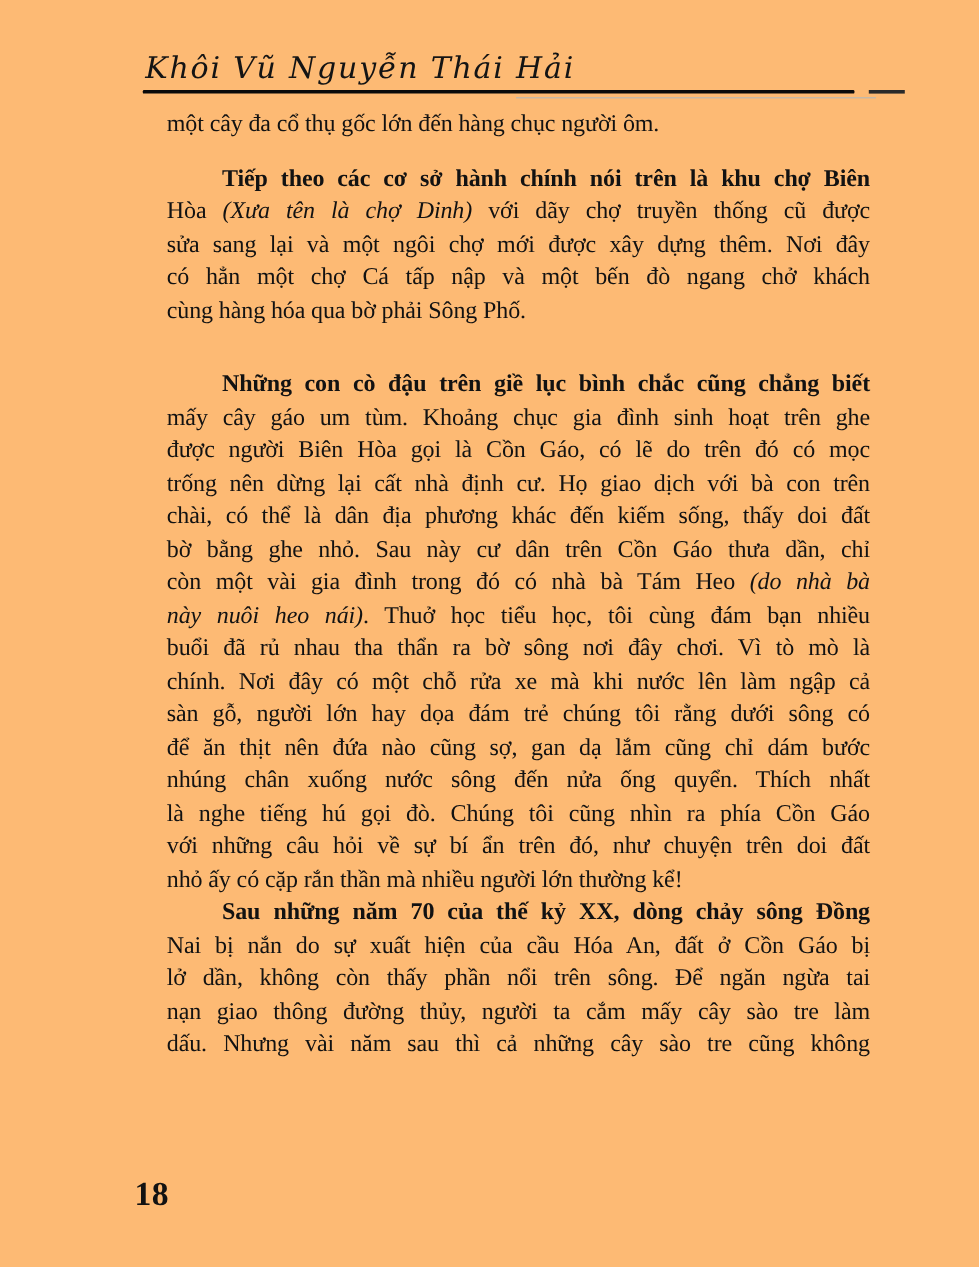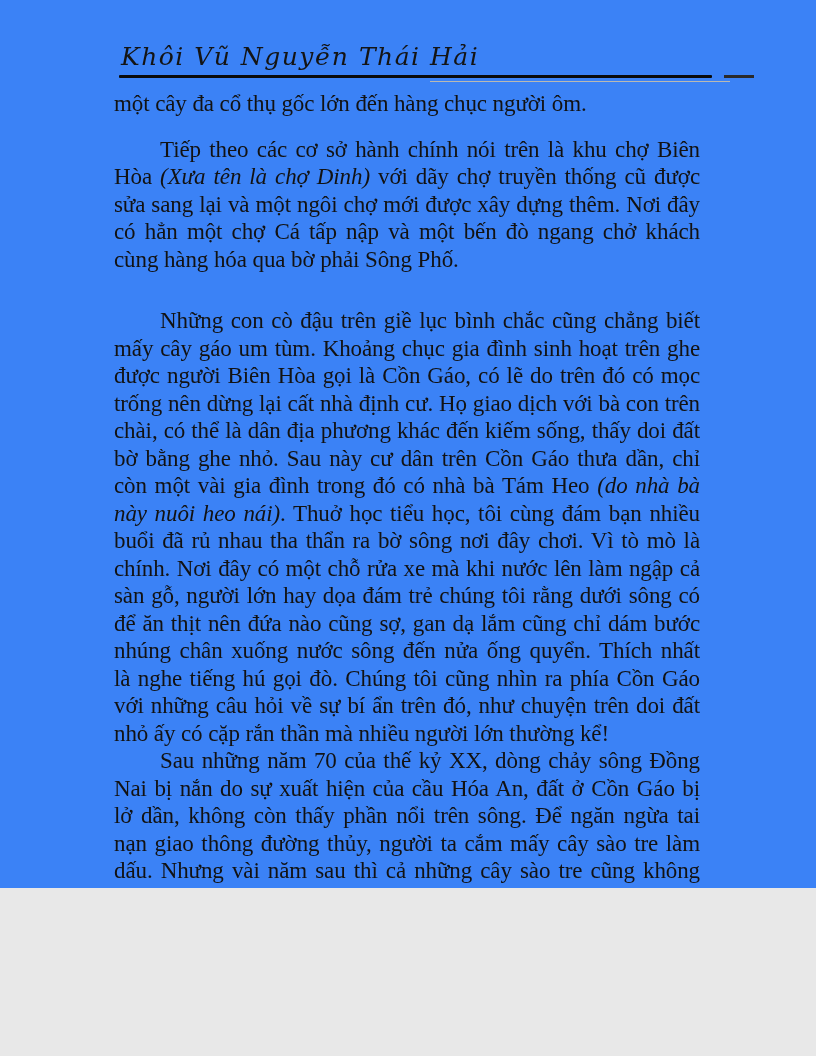--- a/index.html
+++ b/index.html
@@ -3,23 +3,23 @@
 <meta charset="utf-8">
 <style>
   html, body {
     margin: 0;
     padding: 0;
     background: #e8e8e8;
   }
   .page {
     position: relative;
     width: 816px;
-    height: 888px;
+    height: 1056px;
     margin: 0 auto;
-    background: #3b82f6;
+    background: #fdba74;
     color: #121212;
     overflow: hidden;
     font-family: "Liberation Serif", serif;
   }
   .running-header {
     position: absolute;
     left: 121px;
     top: 42px;
     font-family: "DejaVu Serif", serif;
     font-style: italic;
@@ -48,42 +48,43 @@
   .header-rule-ghost {
     position: absolute;
     left: 430px;
     top: 81px;
     width: 300px;
     height: 1px;
     background: #b9b9b2;
   }
   .body-text {
     position: absolute;
-    left: 114px;
+    left: 139px;
     top: 90px;
     width: 586px;
-    font-size: 23px;
+    font-size: 20px;
     line-height: 27.5px;
     letter-spacing: -0.1px;
   }
   .paragraph { margin: 0; }
   .paragraph.p2 { margin-top: 18px; }
   .paragraph.p3 { margin-top: 34px; }
   .paragraph.p4 { }
   .line {
     text-align: justify;
     text-align-last: justify;
     white-space: normal;
   }
   .line.plain {
     text-align: left;
     text-align-last: left;
   }
   .line.indent {
     padding-left: 46px;
+    font-weight: bold;
   }
   .seg.it { font-style: italic; }
   .page-number {
     position: absolute;
     left: 112px;
     top: 980px;
     font-size: 28px;
     font-weight: 700;
     letter-spacing: 0.5px;
   }

